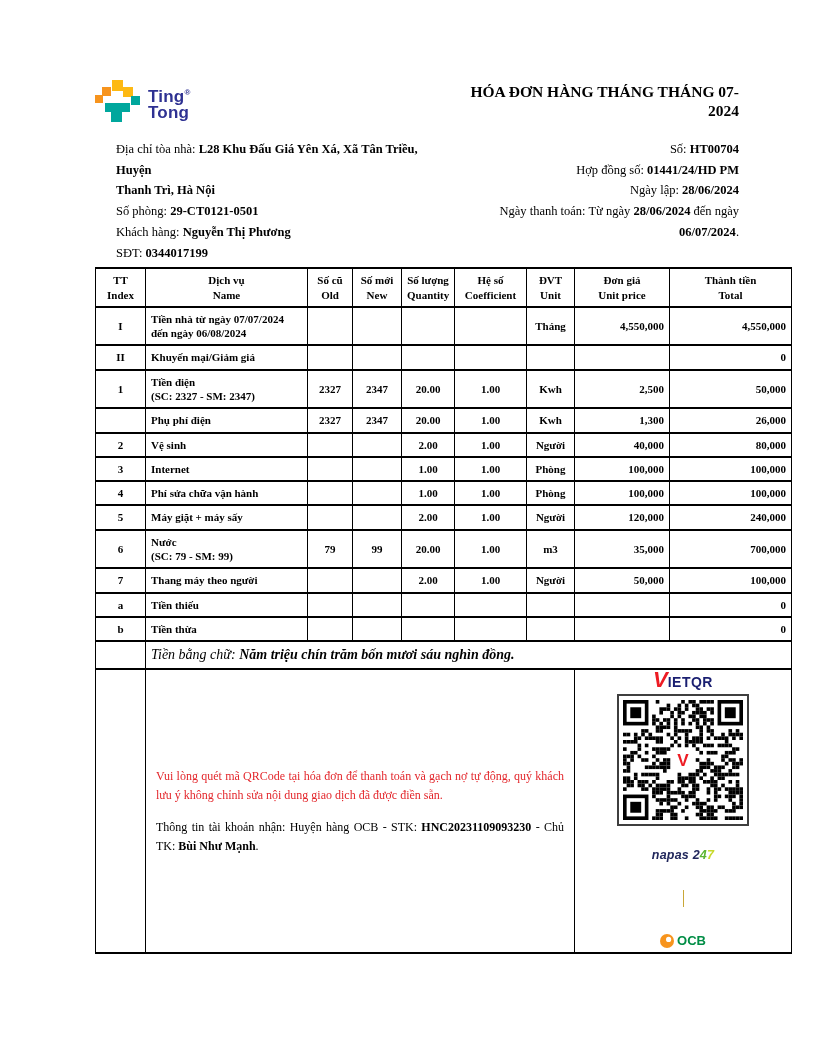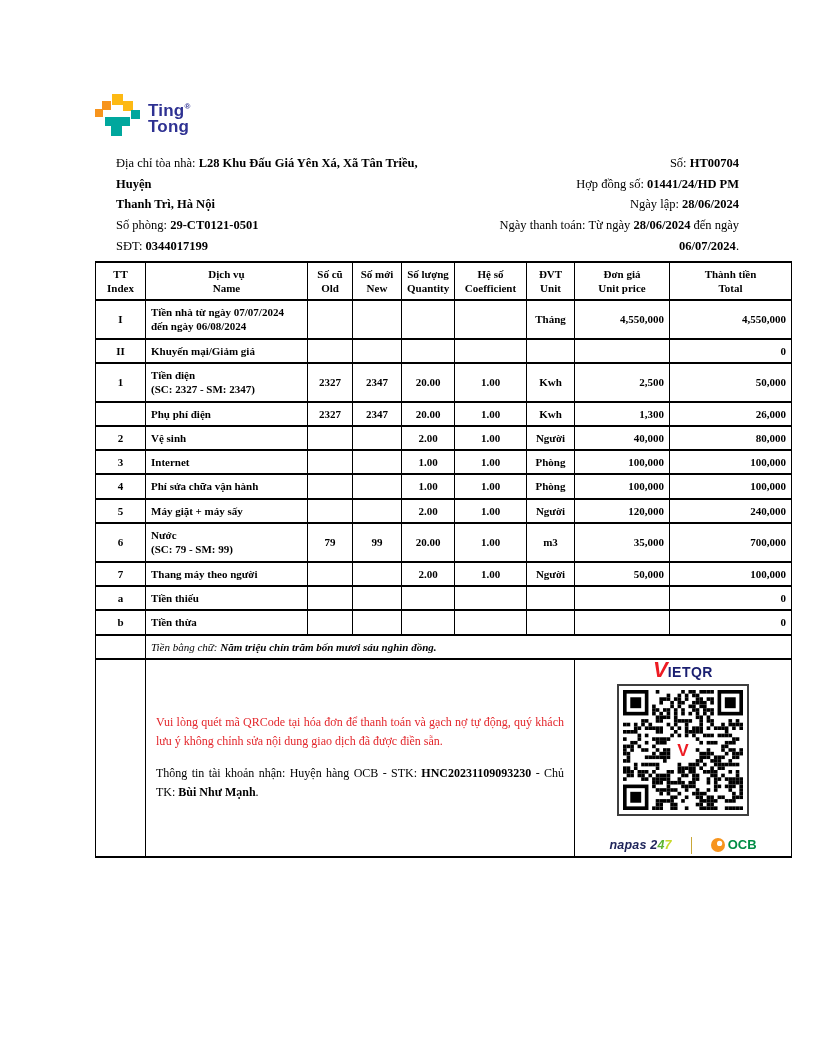--- a/index.html
+++ b/index.html
@@ -5,21 +5,21 @@
   * { box-sizing: border-box; }
   html,body { margin:0; padding:0; background:#ffffff; }
   .page {
     position: relative;
     width: 816px; height: 1056px;
     background:#ffffff;
     font-family: "Liberation Serif", "DejaVu Serif", serif;
     color:#000;
     overflow: hidden;
   }
-  .content { position:absolute; left:95px; top:94px; width:696px; }
+  .content { position:absolute; left:95px; top:80px; width:696px; }
 
   
   .hdr { display:flex; justify-content:space-between; align-items:flex-start; }
   .logo { display:flex; align-items:flex-start; gap:7px; }
   .logo-icon { display:block; }
   .logo-text {
     font-family:"Liberation Sans","DejaVu Sans",sans-serif;
     font-weight:bold; color:#2E3192; font-size:17px; line-height:16px;
     letter-spacing:0.2px; margin-top:5px;
   }
@@ -44,42 +44,42 @@
     border:1px solid #000; border-top-width:2px; border-bottom-width:2px;
     padding:4px 5px; vertical-align:middle; line-height:1.3;
     overflow:hidden;
   }
   table.inv th { text-align:center; }
   th .en { font-weight:bold; }
   .c-tt { text-align:center; }
   .c-name { text-align:left; padding-left:8px; white-space:pre-line; }
   .c-old,.c-new,.c-qty,.c-coef,.c-unit { text-align:center; }
   .c-price,.c-total { text-align:right; padding-right:5px; }
-  .words-td { font-weight:normal; font-size:11px; padding-left:10px; }
+  .words-td { font-weight:normal; font-size:14px; padding-left:10px; }
 
   
   .qr-row td { height:198px; }
   .qr-text {
     font-weight:normal; font-size:12px; text-align:justify;
     padding:0 10px !important; vertical-align:middle;
   }
   .warn { color:#e3262b; margin:0 0 13px 0; line-height:19px; }
   .acct { margin:0; line-height:19px; }
   .qr-cell { font-weight:normal; text-align:center; vertical-align:middle; padding:2px !important; }
   .vietqr-logo { font-family:"Liberation Sans","DejaVu Sans",sans-serif; line-height:16px; }
   .vq-v  { color:#ED1C24; font-size:22px; font-weight:bold; font-style:italic; }
   .vq-iet{ color:#1A1F71; font-size:14px; font-weight:bold; letter-spacing:0.5px; }
   .vq-qr { color:#1A1F71; font-size:14px; font-weight:bold; letter-spacing:0.5px; }
   .qr-box {
     display:inline-block; border:2px solid #3f3f3f; background:#fff;
     padding:4px; margin-top:3px; line-height:0;
   }
   .qr-brands {
-    display:flex; align-items:center; justify-content:center; gap:19px;
-    margin-top:21px; font-family:"Liberation Sans","DejaVu Sans",sans-serif;
+    display:flex; align-items:center; justify-content:center; gap:26px;
+    margin-top:21px; font-family:"Liberation Sans","DejaVu Sans",sans-serif;flex-direction:column;
   }
   .napas { font-style:italic; font-weight:bold; font-size:12.5px; letter-spacing:0.2px; }
   .brand-div { width:1px; height:17px; background:#c9a738; }
   .ocb { display:flex; align-items:center; gap:3px; font-weight:bold; font-size:13px; color:#008D45; }
 
   
   .footer-note { margin-top:27px; font-weight:bold; font-size:12.5px; }
 </style>
 </head>
 <body>
@@ -96,27 +96,32 @@
           <rect x="0" y="15" width="8" height="8" fill="#F7941D"></rect>
           <rect x="36" y="16" width="9" height="9" fill="#00A79D"></rect>
           <rect x="10" y="23" width="25" height="9" fill="#00A79D"></rect>
           <rect x="16" y="32" width="11" height="10" fill="#00A79D"></rect>
         </svg>
         <div class="logo-text">
           <div><span>Ting</span><sup>®</sup></div>
           <div><span>Tong</span></div>
         </div>
       </div>
+      <div class="title">
+        <div>HÓA ĐƠN HÀNG THÁNG THÁNG 07-</div>
+        <div>2024</div>
+      </div>
     </div>
 
     <div class="info">
       <div class="info-left">
         <div class="info-line"><span>Địa chỉ tòa nhà: </span><span style="font-weight: bold;">L28 Khu Đấu Giá Yên Xá, Xã Tân Triều, Huyện
 Thanh Trì, Hà Nội</span></div>
         <div class="info-line"><span>Số phòng: </span><span style="font-weight: bold;">29-CT0121-0501</span></div>
+        <div class="info-line"><span>Khách hàng: </span><span style="font-weight: bold;">Nguyễn Thị Phương</span></div>
         <div class="info-line"><span>SĐT: </span><span style="font-weight: bold;">0344017199</span></div>
       </div>
       <div class="info-right">
         <div class="info-line"><span>Số: </span><span style="font-weight: bold;">HT00704</span></div>
         <div class="info-line"><span>Hợp đồng số: </span><span style="font-weight: bold;">01441/24/HD PM</span></div>
         <div class="info-line"><span>Ngày lập: </span><span style="font-weight: bold;">28/06/2024</span></div>
         <div class="info-line"><span>Ngày thanh toán: Từ ngày </span><span style="font-weight: bold;">28/06/2024</span><span> đến ngày </span><span style="font-weight: bold;">06/07/2024</span><span>.</span></div>
       </div>
     </div>
 

